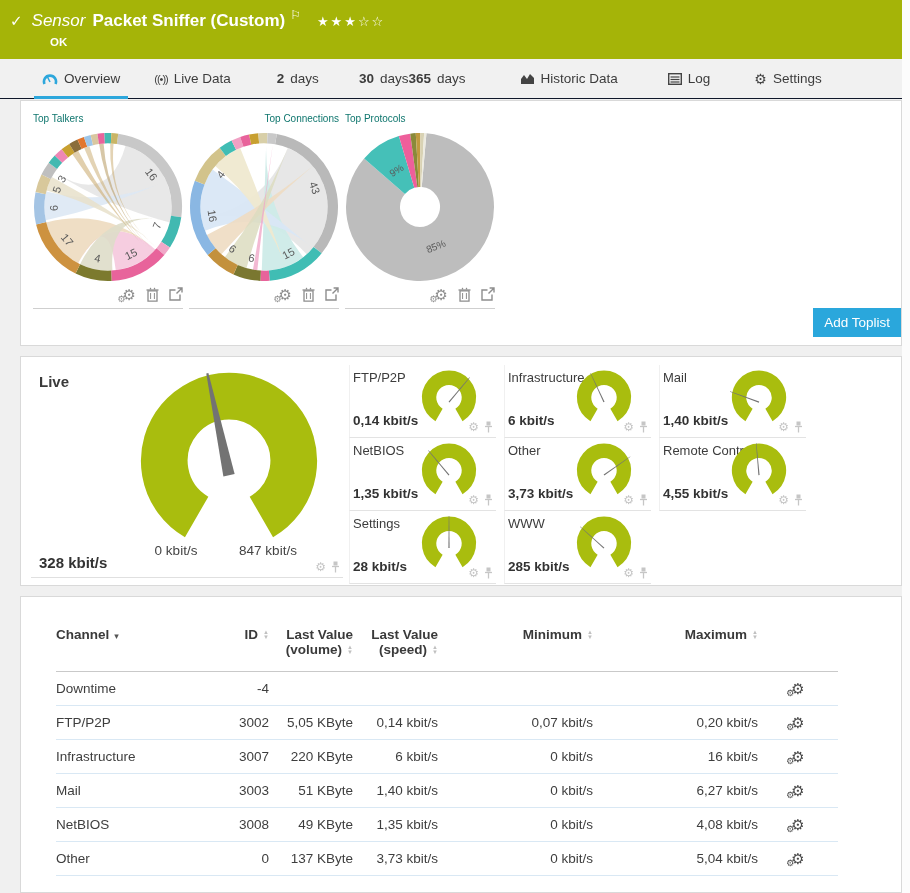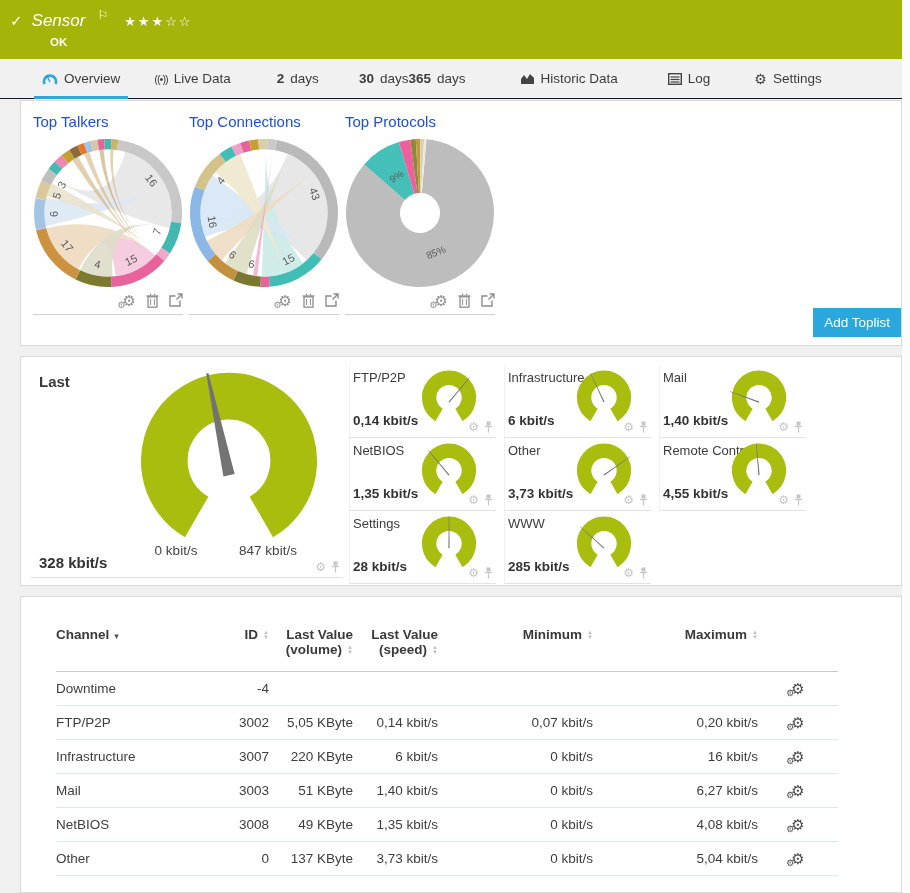--- a/index.html
+++ b/index.html
@@ -26,21 +26,21 @@
   .tab-icon{display:inline-flex;align-items:center;}
 
   
   .panel{position:absolute;left:20px;width:882px;background:#fff;border:1px solid #d9d9d9;box-sizing:border-box;}
   #panel-toplists{top:100px;height:246px;}
   #panel-gauges{top:356px;height:230px;}
   #panel-table{top:596px;height:297px;}
 
   
   .toplist-block{position:absolute;top:12px;width:150px;}
-  .toplist-title{font-size:15px;color:#1d4ed8;}
+  .toplist-title{font-size:10px;color:#0f766e;}
   .toplist-chart{width:150px;height:150px;margin-top:8px;cursor:pointer;}
   .toplist-icons{display:flex;justify-content:flex-end;gap:10px;align-items:center;height:18px;margin-top:3px;
                  color:#8d8d8d;border-bottom:1px solid #cfcfcf;padding-bottom:5px;}
   .toplist-icons span{cursor:pointer;display:inline-flex;}
   .add-toplist{position:absolute;right:0;bottom:8px;background:#2aa7dc;color:#fff;font-size:13.5px;
                border:none;padding:7px 11px;cursor:pointer;font-family:inherit;margin-left:36px;}
 
   
   .total-cell{position:absolute;left:10px;top:8px;width:312px;height:212px;border-bottom:1px solid #e0e0e0;}
   .total-name{position:absolute;left:8px;top:8px;font-size:15px;font-weight:bold;color:#3a3a3a;}
@@ -76,20 +76,21 @@
 </head>
 <body>
 
 <div class="page">
   <div class="right-strip"></div>
 
   <div class="hdr">
     <div class="hdr-row">
       <span class="check">✓</span>
       <span class="sensor-type">Sensor</span>
+      <span class="sensor-title">Packet Sniffer (Custom)</span>
       <span class="flag">⚐</span>
       <span class="stars">★★★☆☆</span>
     </div>
     <div class="status-ok">OK</div>
   </div>
 
   <div class="tabbar" id="tabbar">
       <div class="tab active" style="margin-left: 42px;">
         <span class="tab-icon">
           <svg width="16" height="13" viewBox="0 0 16 13">
@@ -202,21 +203,21 @@
             </svg>
           </span>
           <span>
             <svg width="14" height="14" viewBox="0 0 14 14">
               <path d="M11,7.5 v5.5 h-10 v-10 h5.5" fill="none" stroke="currentColor" stroke-width="1.4"></path>
               <path d="M7.5,6.5 L12.8,1.2 M8.6,1 h4.4 v4.4" fill="none" stroke="currentColor" stroke-width="1.4"></path>
             </svg>
           </span>
         </div>
       </div>
-      <div class="toplist-block" style="left: 168px;">
+      <div class="toplist-block" style="left: 168px; text-align: right;">
         <div class="toplist-title">Top Connections</div>
         <div class="toplist-chart"><svg width="150" height="150" viewBox="0 0 150 150">
             <path d="M98.83996360498864,15.994019495369649 A63.64,63.64 0 0 1 117.58347178867774,122.29373669338136 Q75,75 12.32683459830308,86.05097002672345 Q75,75 98.83996360498864,15.994019495369649 Z" fill="#e6e6e6" opacity="0.95"></path>
             <path d="M114.18069628972489,125.14900435953179 A63.64,63.64 0 0 1 72.77899602985285,138.60123223149526 Q75,75 77.22100397014718,11.398767768504747 Q75,75 114.18069628972489,125.14900435953179 Z" fill="#cdebe8" opacity="0.95"></path>
             <path d="M15.994019495369656,98.83996360498865 A63.64,63.64 0 0 1 23.514158477978334,37.593346544107014 Q75,75 123.75106836009176,115.90700348045135 Q75,75 15.994019495369656,98.83996360498865 Z" fill="#d9e7f6" opacity="0.95"></path>
             <path d="M26.248931639908236,34.09299651954864 A63.64,63.64 0 0 1 51.160036395011346,15.994019495369656 Q75,75 96.76616192124557,134.8020383868152 Q75,75 26.248931639908236,34.09299651954864 Z" fill="#efe9d0" opacity="0.95"></path>
             <path d="M32.41652821132226,122.29373669338136 A63.64,63.64 0 0 1 17.80074689352101,102.89793978165687 Q75,75 123.75106836009176,34.09299651954864 Q75,75 32.41652821132226,122.29373669338136 Z" fill="#eedcc2" opacity="0.9"></path>
             <path d="M57.45843867580618,136.1746943295146 A63.64,63.64 0 0 1 35.81930371027511,125.14900435953179 Q75,75 98.83996360498864,15.994019495369649 Q75,75 57.45843867580618,136.1746943295146 Z" fill="#dcdcc0" opacity="0.85"></path>
             <path d="M68.34780859764655,138.29137342123693 A63.64,63.64 0 0 1 63.94902997327655,137.6731654016969 Q75,75 83.85697614509857,11.979340105286461 Q75,75 68.34780859764655,138.29137342123693 Z" fill="#f0a8c8" opacity="0.8"></path>
             <path d="M86.95046758703815,7.225530437699845 A68.82,68.82 0 0 1 128.64156429104696,118.11351273567807" fill="none" stroke="#b9b9b9" stroke-width="10.36"></path>
@@ -293,21 +294,21 @@
               <path d="M11,7.5 v5.5 h-10 v-10 h5.5" fill="none" stroke="currentColor" stroke-width="1.4"></path>
               <path d="M7.5,6.5 L12.8,1.2 M8.6,1 h4.4 v4.4" fill="none" stroke="currentColor" stroke-width="1.4"></path>
             </svg>
           </span>
         </div>
       </div>
     </div>
 
   <div class="panel" id="panel-gauges">
     <div class="total-cell">
-      <div class="total-name">Last</div>
+      <div class="total-name">Live</div>
       <div class="total-gauge"><svg width="180" height="169" viewBox="0 0 100 94">
             <path d="M32.00000000000001,81.17691453623979 A36,36 0 1 1 68,81.17691453623979" fill="none" stroke="#a9bd0e" stroke-width="26"></path>
             <polygon points="46.8,58 53.2,58 50.6,0 49.4,0" fill="#737373" transform="rotate(-12 50 58)"></polygon>
           </svg></div>
       <div class="g-minlabel">0 kbit/s</div>
       <div class="g-maxlabel">847 kbit/s</div>
       <div class="total-value">328 kbit/s</div>
       <div class="cell-icons">
           <span style="font-size: 12px;">⚙</span>
           <span>

